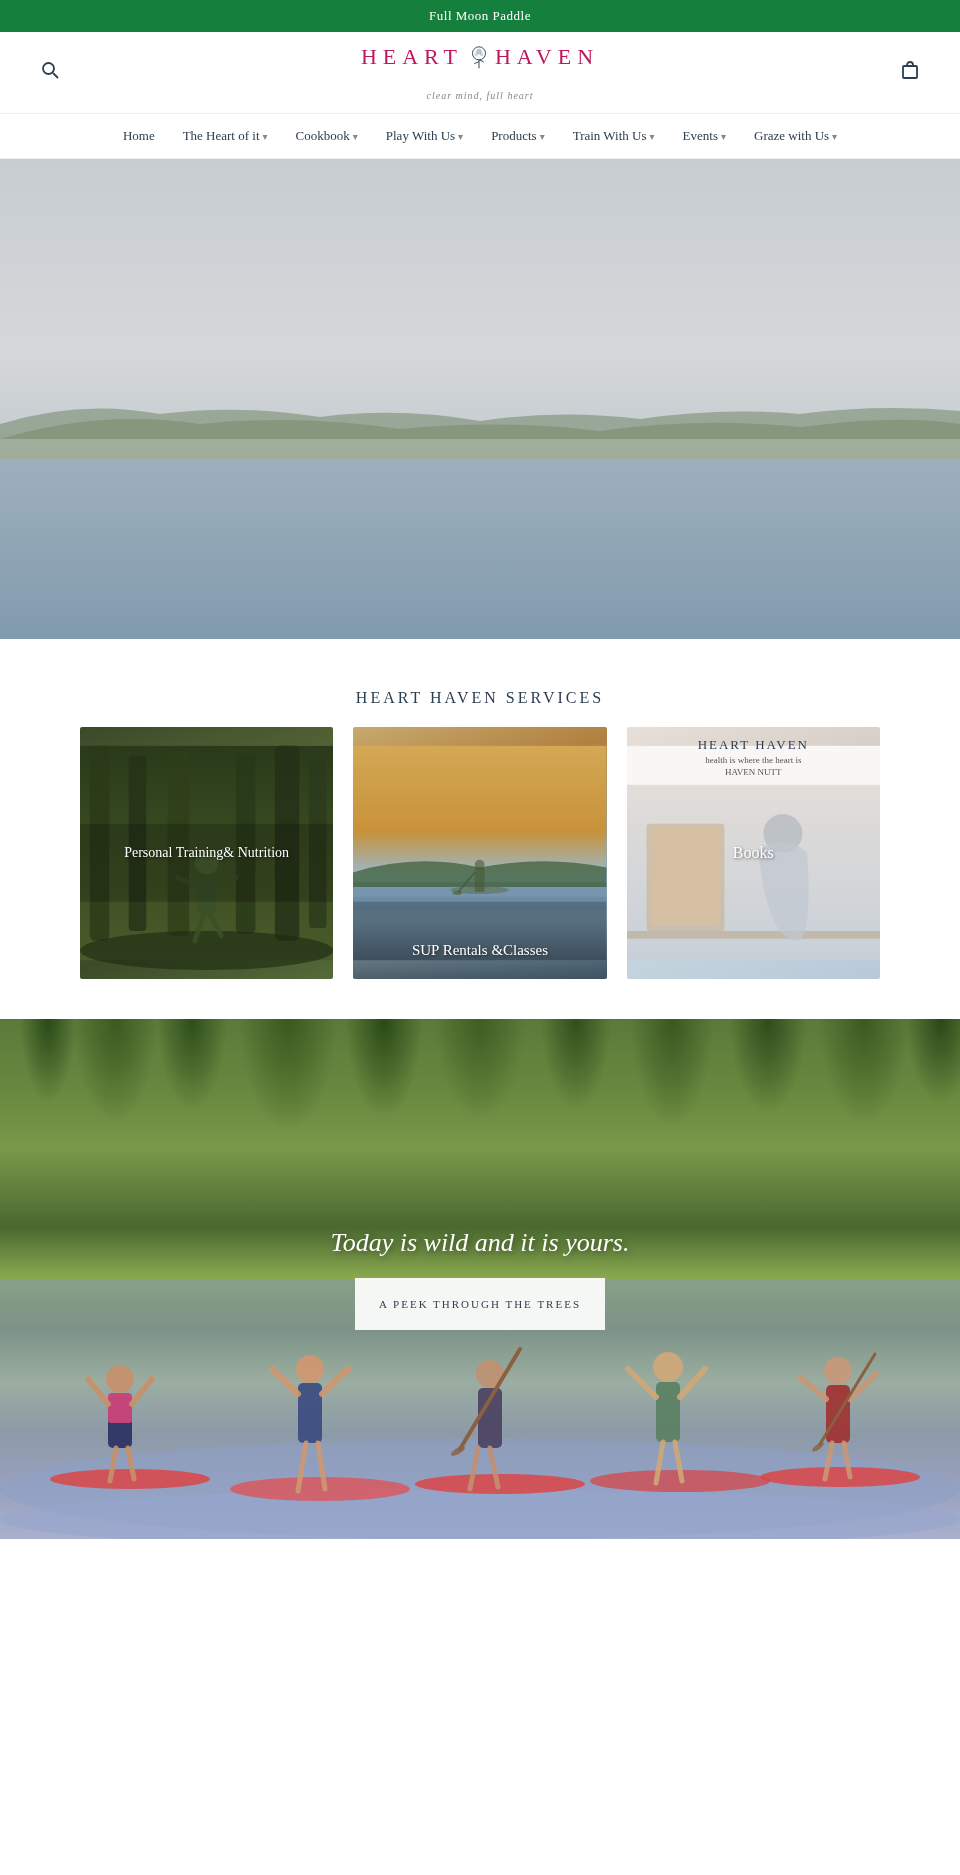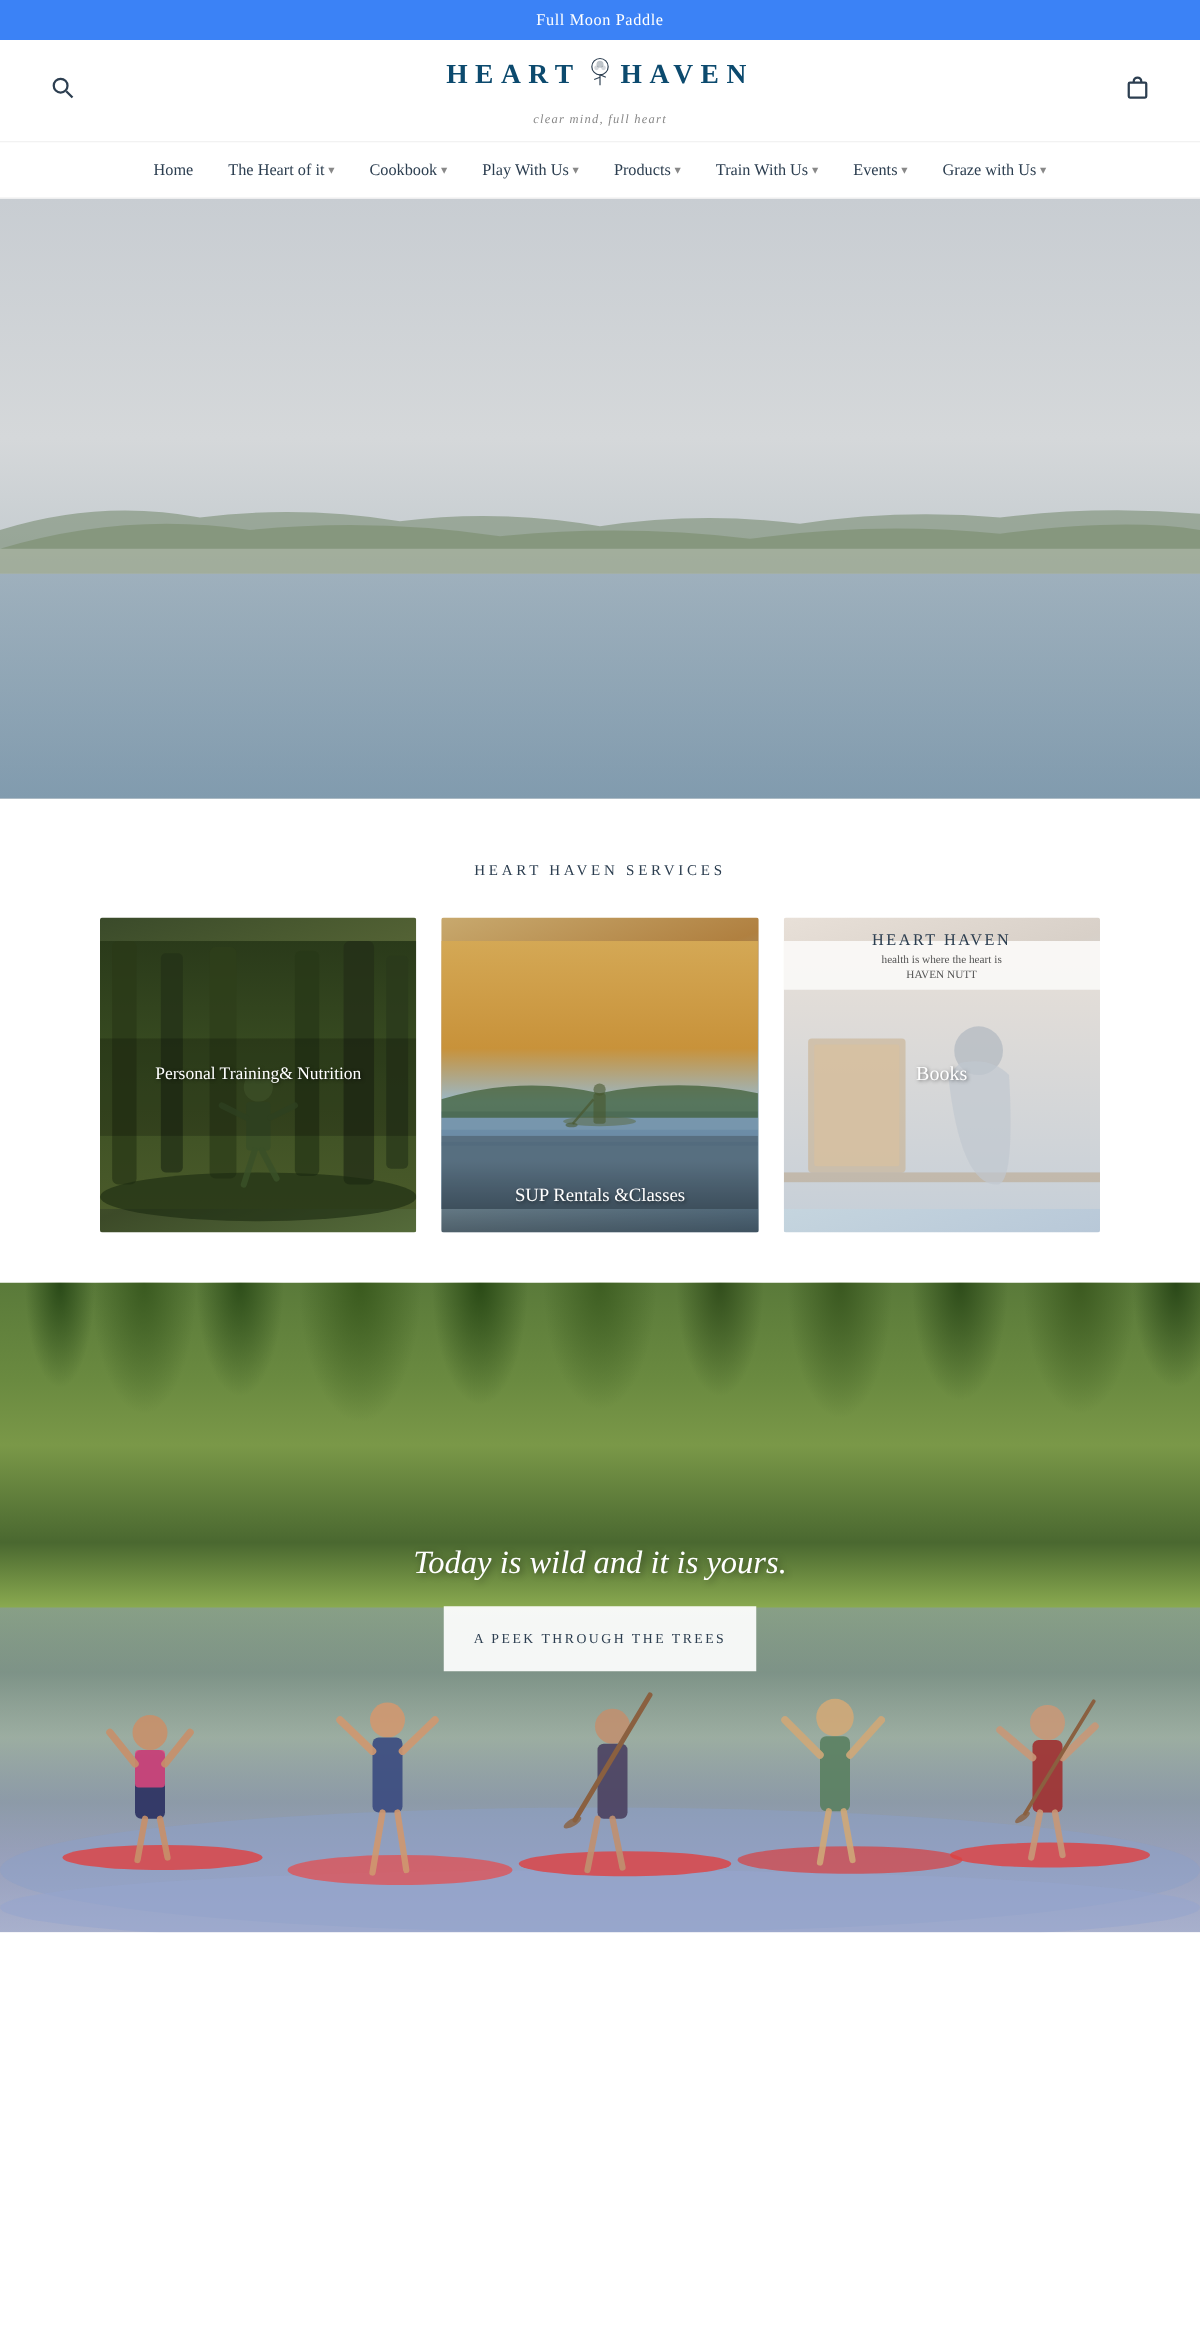--- a/index.html
+++ b/index.html
@@ -1,20 +1,20 @@
 <!DOCTYPE html>
 <html><head>
   <meta charset="utf-8">
   <style>
     * { margin: 0; padding: 0; box-sizing: border-box; }
     body { font-family: Georgia, 'Times New Roman', serif; color: #2c3e50; background: #fff; }
 
     
     .announcement-bar {
-      background: #3b82f6;
+      background: #15803d;
       color: #fff;
       text-align: center;
       padding: 8px 0;
       font-size: 13px;
       letter-spacing: 0.5px;
     }
 
     
     .header {
       display: flex;
@@ -30,24 +30,24 @@
       color: #2c3e50;
     }
     .logo-area {
       text-align: center;
       flex: 1;
     }
     .logo-title {
       font-size: 22px;
       letter-spacing: 6px;
       font-family: 'Georgia', serif;
-      color: #0c4a6e;
-      font-weight: bold;
+      color: #be185d;
+      font-weight: normal;
       display: flex;
-      align-items: flex-end;
+      align-items: flex-start;
       justify-content: center;
       gap: 0;
     }
     .logo-title .heart-icon {
       display: inline-block;
       width: 28px;
       height: 28px;
       margin: 0 2px;
     }
     .logo-subtitle {
@@ -96,26 +96,26 @@
       background: linear-gradient(135deg, #c8cdd0 0%, #b8bfc4 50%, #ccd0d3 100%);
     }
 
     
     .services-section {
       padding: 50px 40px 40px;
       text-align: center;
       background: #fff;
     }
     .services-title {
-      font-size: 12px;
+      font-size: 16px;
       letter-spacing: 3px;
       color: #2c3e50;
       font-family: Georgia, serif;
       font-weight: normal;
-      margin-bottom: 30px;
+      margin-bottom: 20px;
       text-transform: uppercase;
     }
     .services-grid {
       display: flex;
       gap: 20px;
       justify-content: center;
       max-width: 800px;
       margin: 0 auto;
     }
     .service-card {

